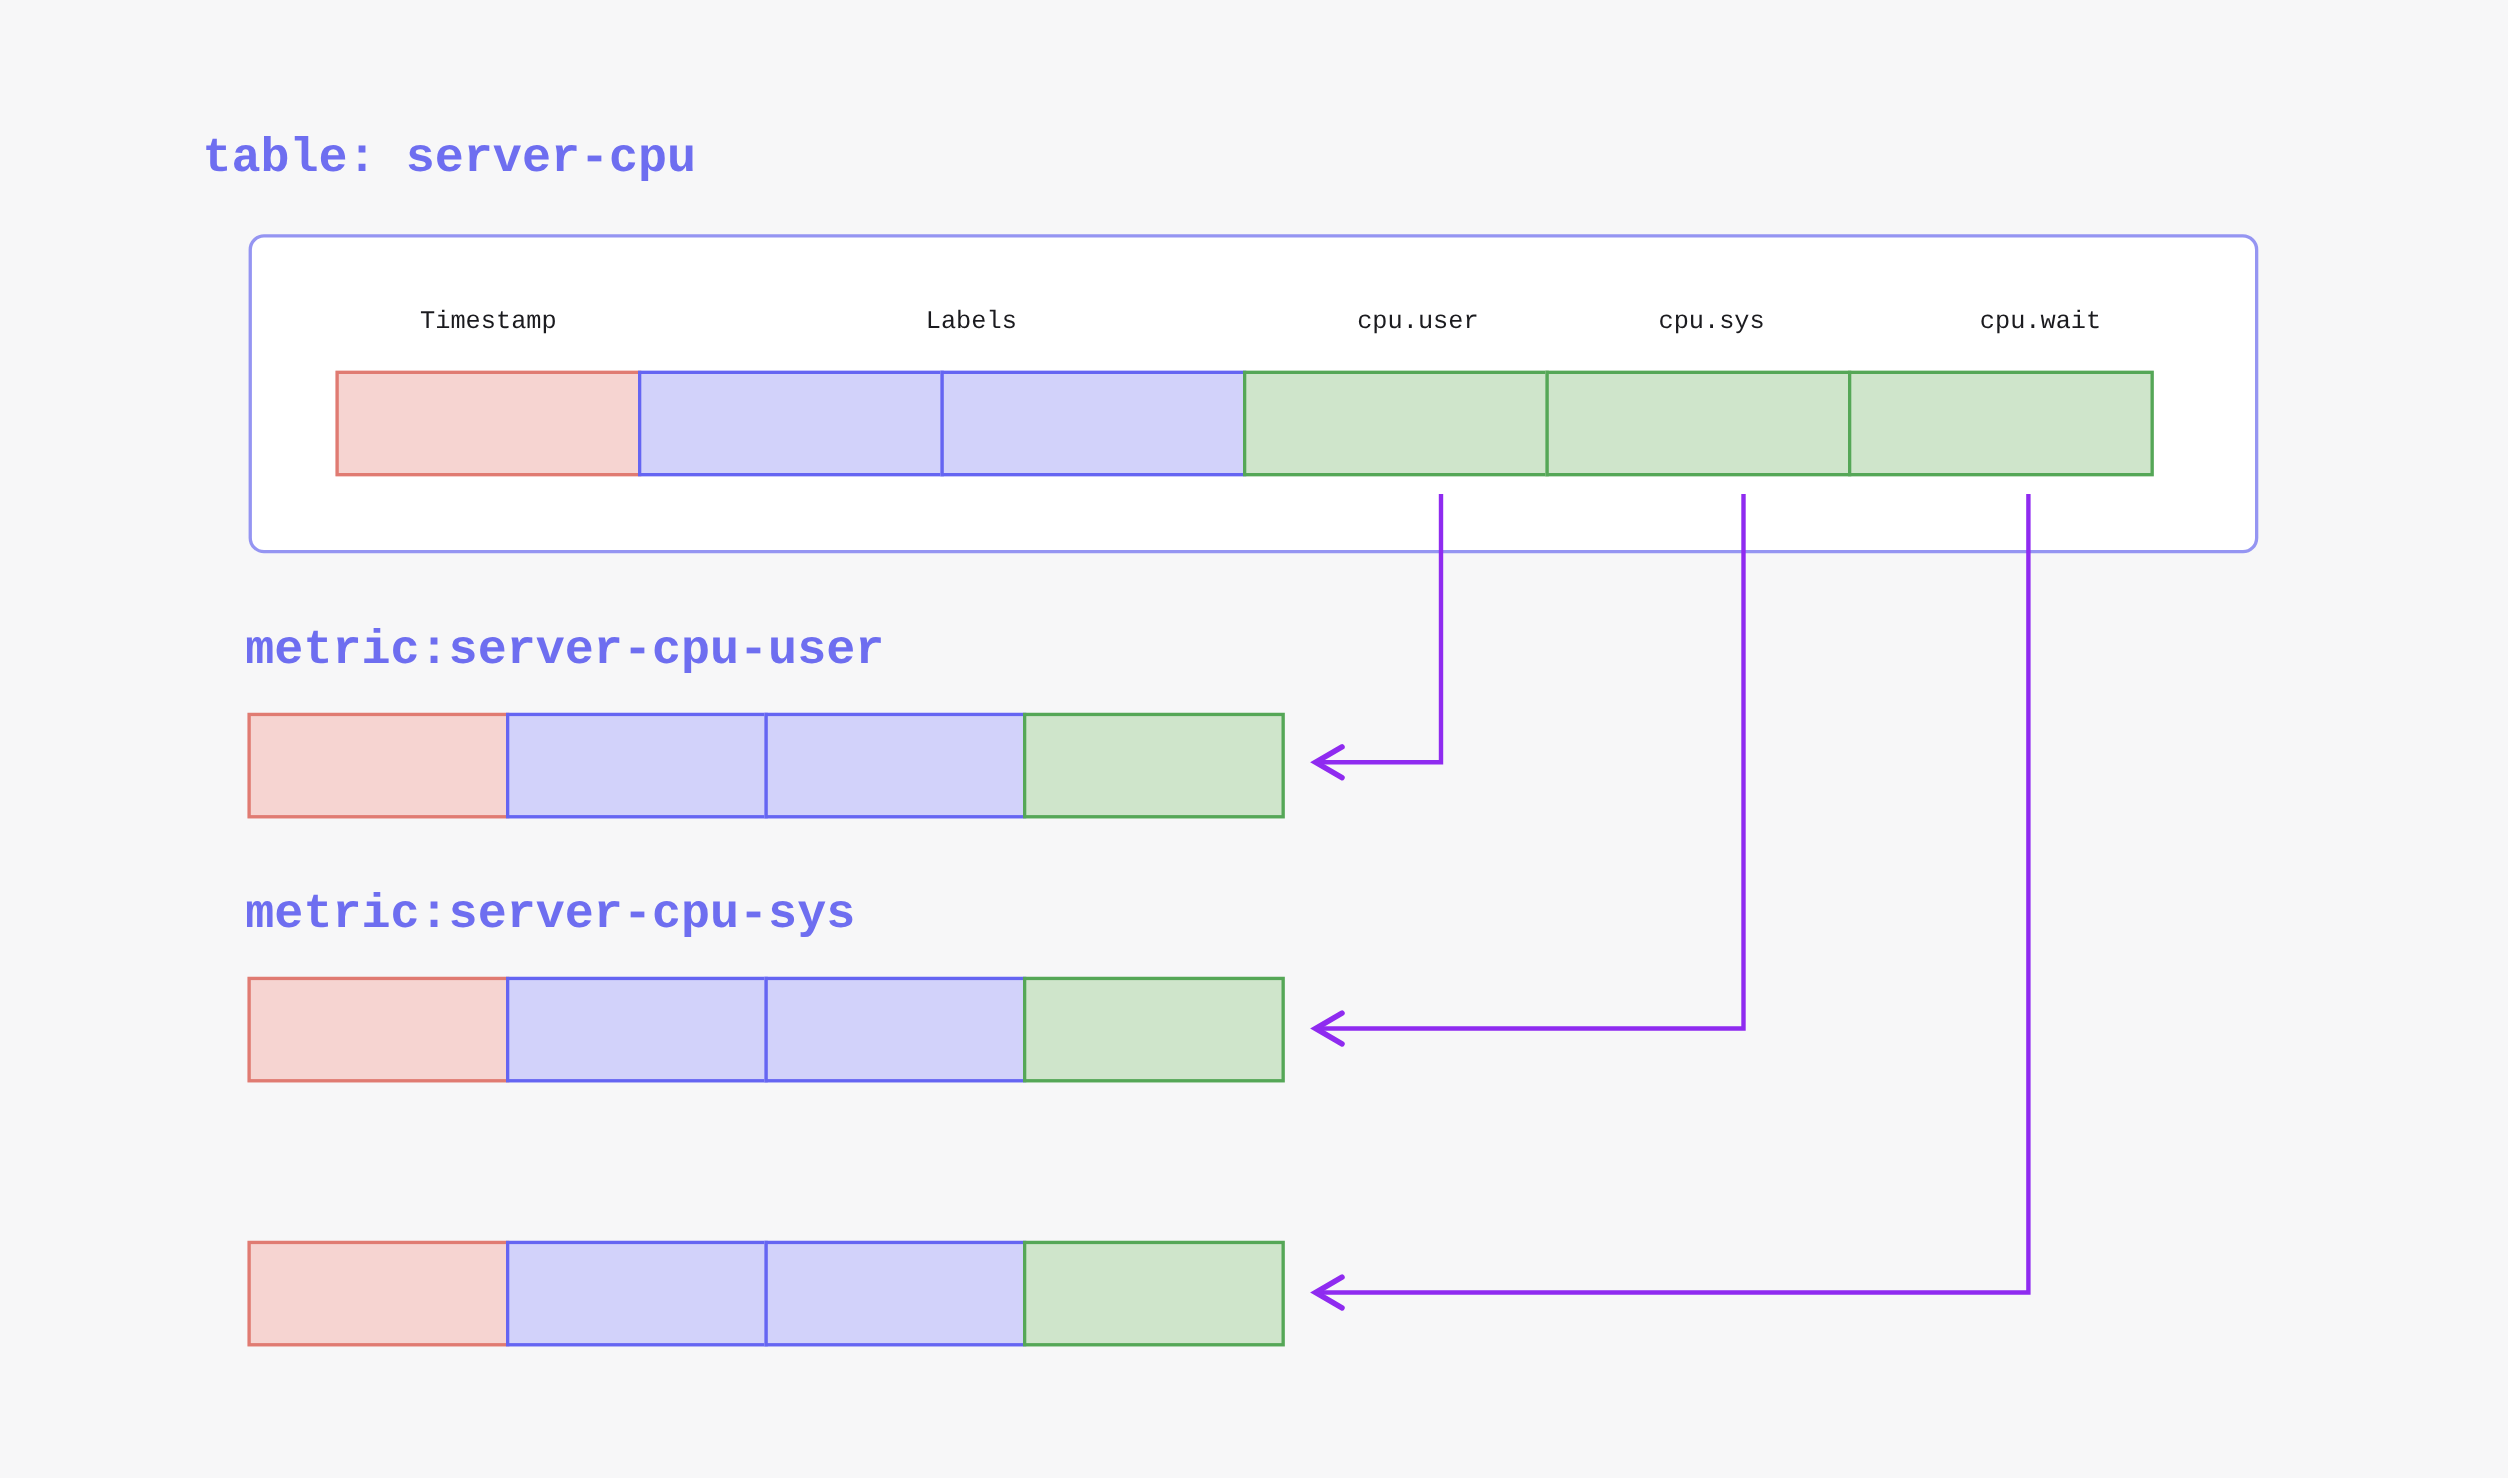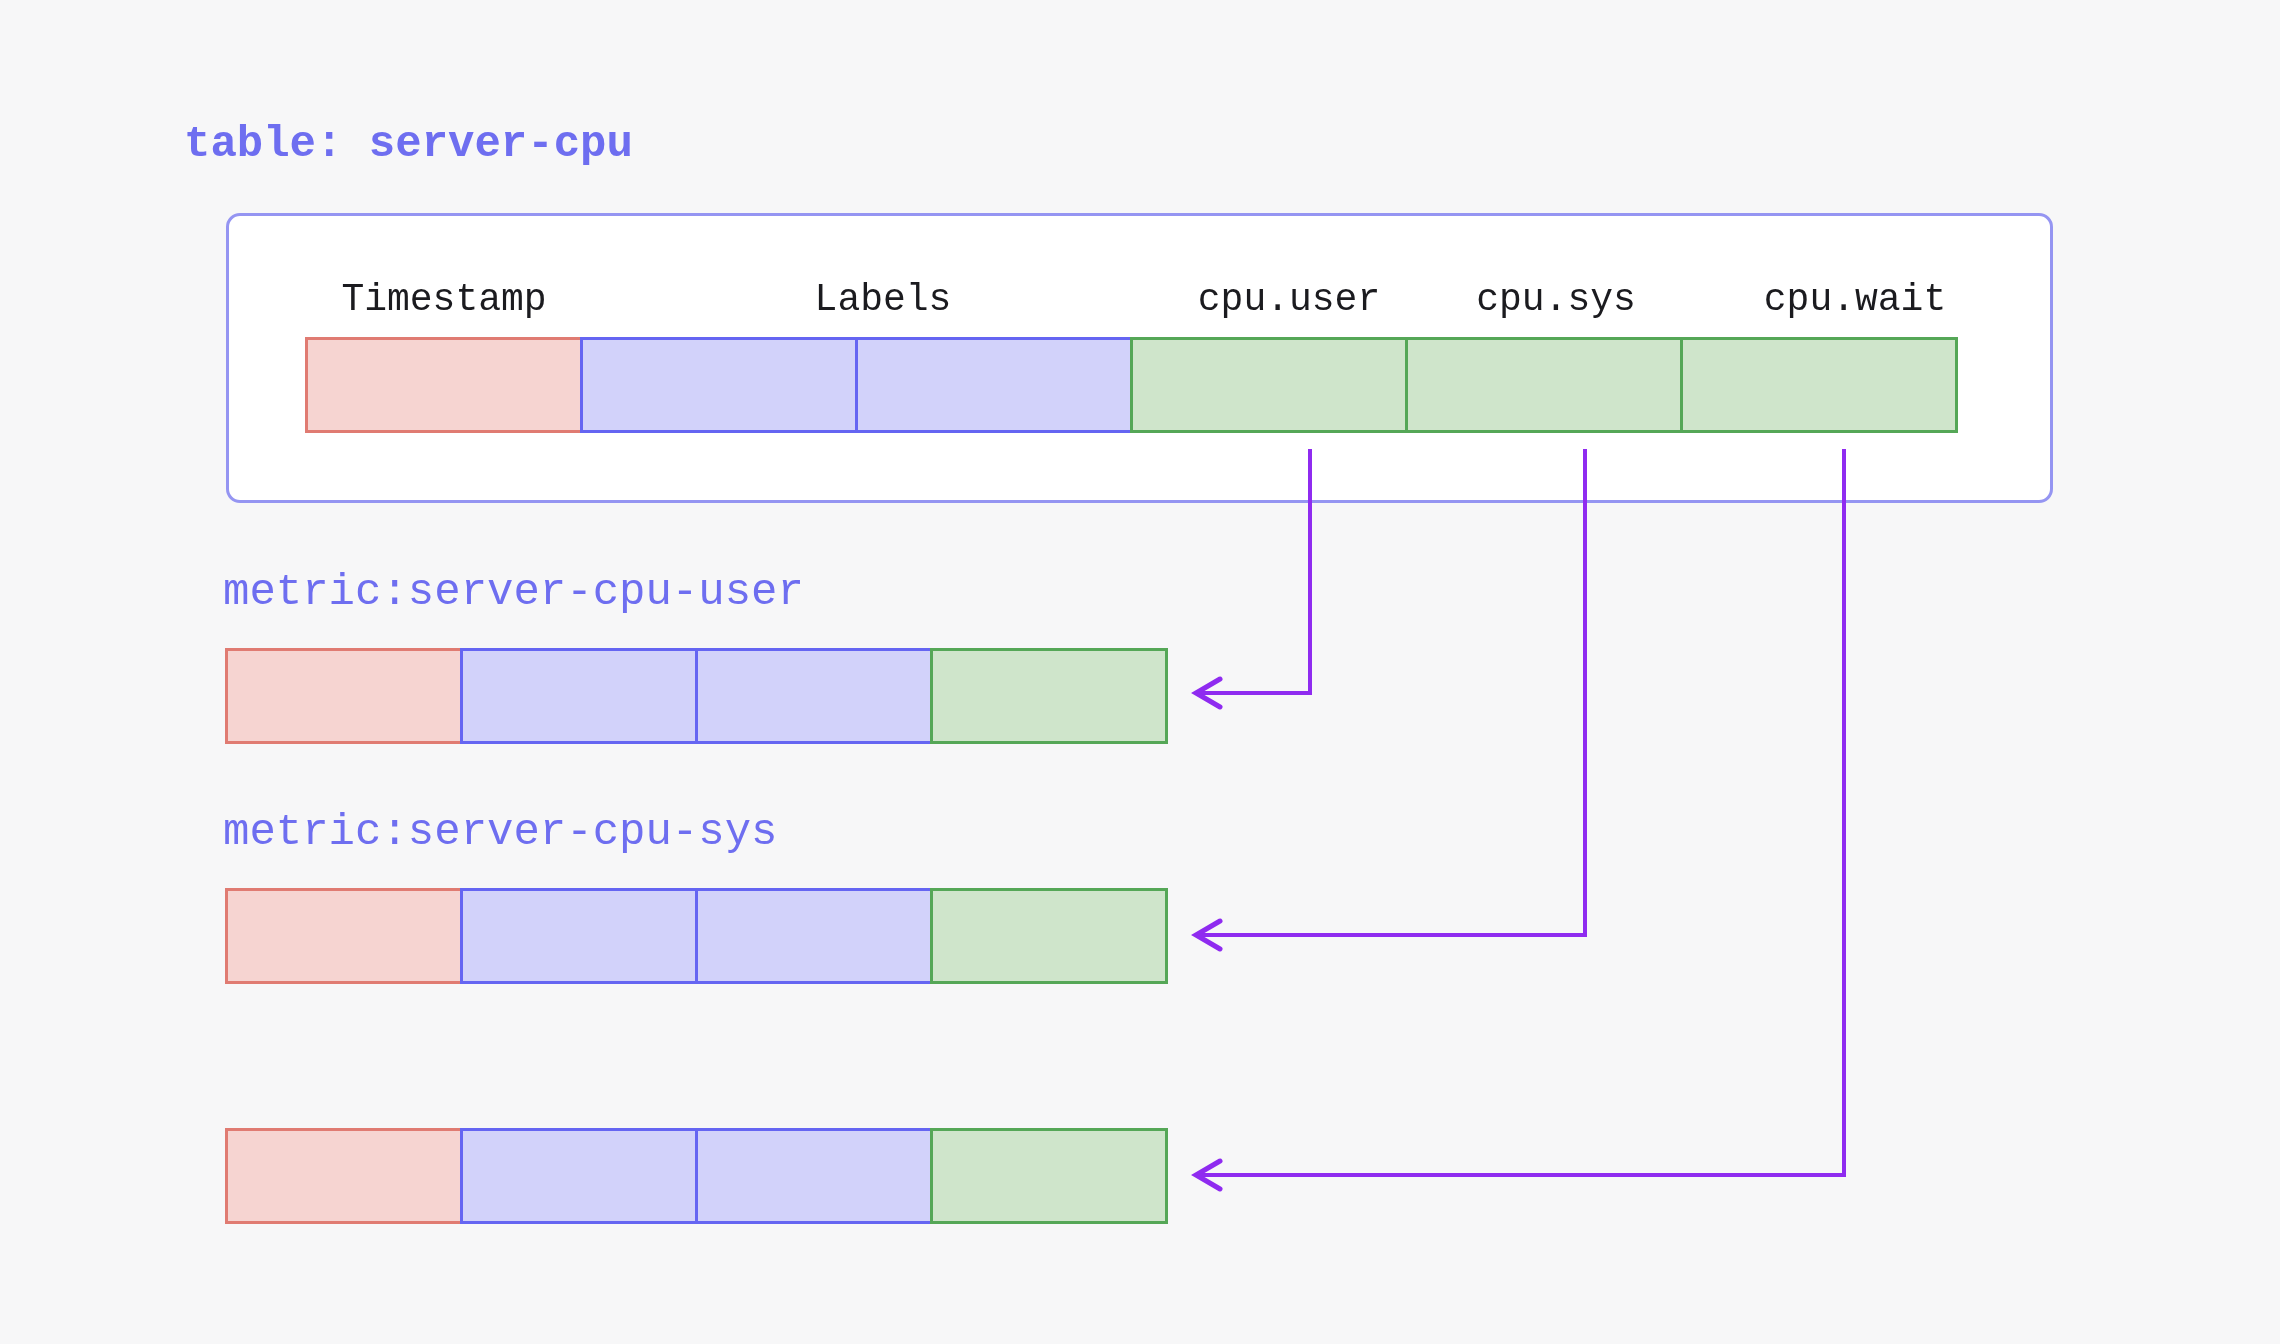--- a/index.html
+++ b/index.html
@@ -25,21 +25,21 @@
     width: 1827px; height: 290px;
     background: var(--card-bg, #ffffff);
     border: 3px solid var(--card-border, #9595f2);
     border-radius: 14px;
     box-sizing: border-box;
   }
 
   .col-header {
     position: absolute; top: 281px;
     transform: translateX(-50%);
-    font-size: 38px; line-height: 1;
+    font-size: 23px; line-height: 1;
     color: var(--header-text, #1b1b1f);
     white-space: nowrap;
   }
   .ch-timestamp { left: 444px; }
   .ch-labels    { left: 883px; }
   .ch-user      { left: 1289px; }
   .ch-sys       { left: 1556px; text-align: center; }
   .ch-wait      { left: 1834px; margin-left: 21px; }
 
   .row { position: absolute; display: flex; }
@@ -52,21 +52,21 @@
   .w278 { width: 278px; }
   .w238 { width: 238px; }
   .ts  { background: var(--ts-fill,  #f6d4d1); border-color: var(--ts-border,  #e07b72); }
   .lbl { background: var(--lbl-fill, #d2d2fa); border-color: var(--lbl-border, #6565f2); position: relative; }
   .val { background: var(--val-fill, #cfe5cb); border-color: var(--val-border, #55a757); position: relative; }
 
   .table-row { left: 305px; top: 337px; }
 
   .metric-title {
     position: absolute; left: 223px;
-    font-size: 44px; font-weight: normal; line-height: 1;
+    font-size: 44px; font-weight: bold; line-height: 1;
     color: var(--accent, #6e6ef0);
     white-space: nowrap;
   }
   .mt-user { top: 570px; }
   .mt-sys  { top: 810px; text-align: right; }
   .mt-wait { top: 1050px; }
 
   .metric-row { left: 225px; }
   .mr-user { top: 648px; }
   .mr-sys  { top: 888px; }

